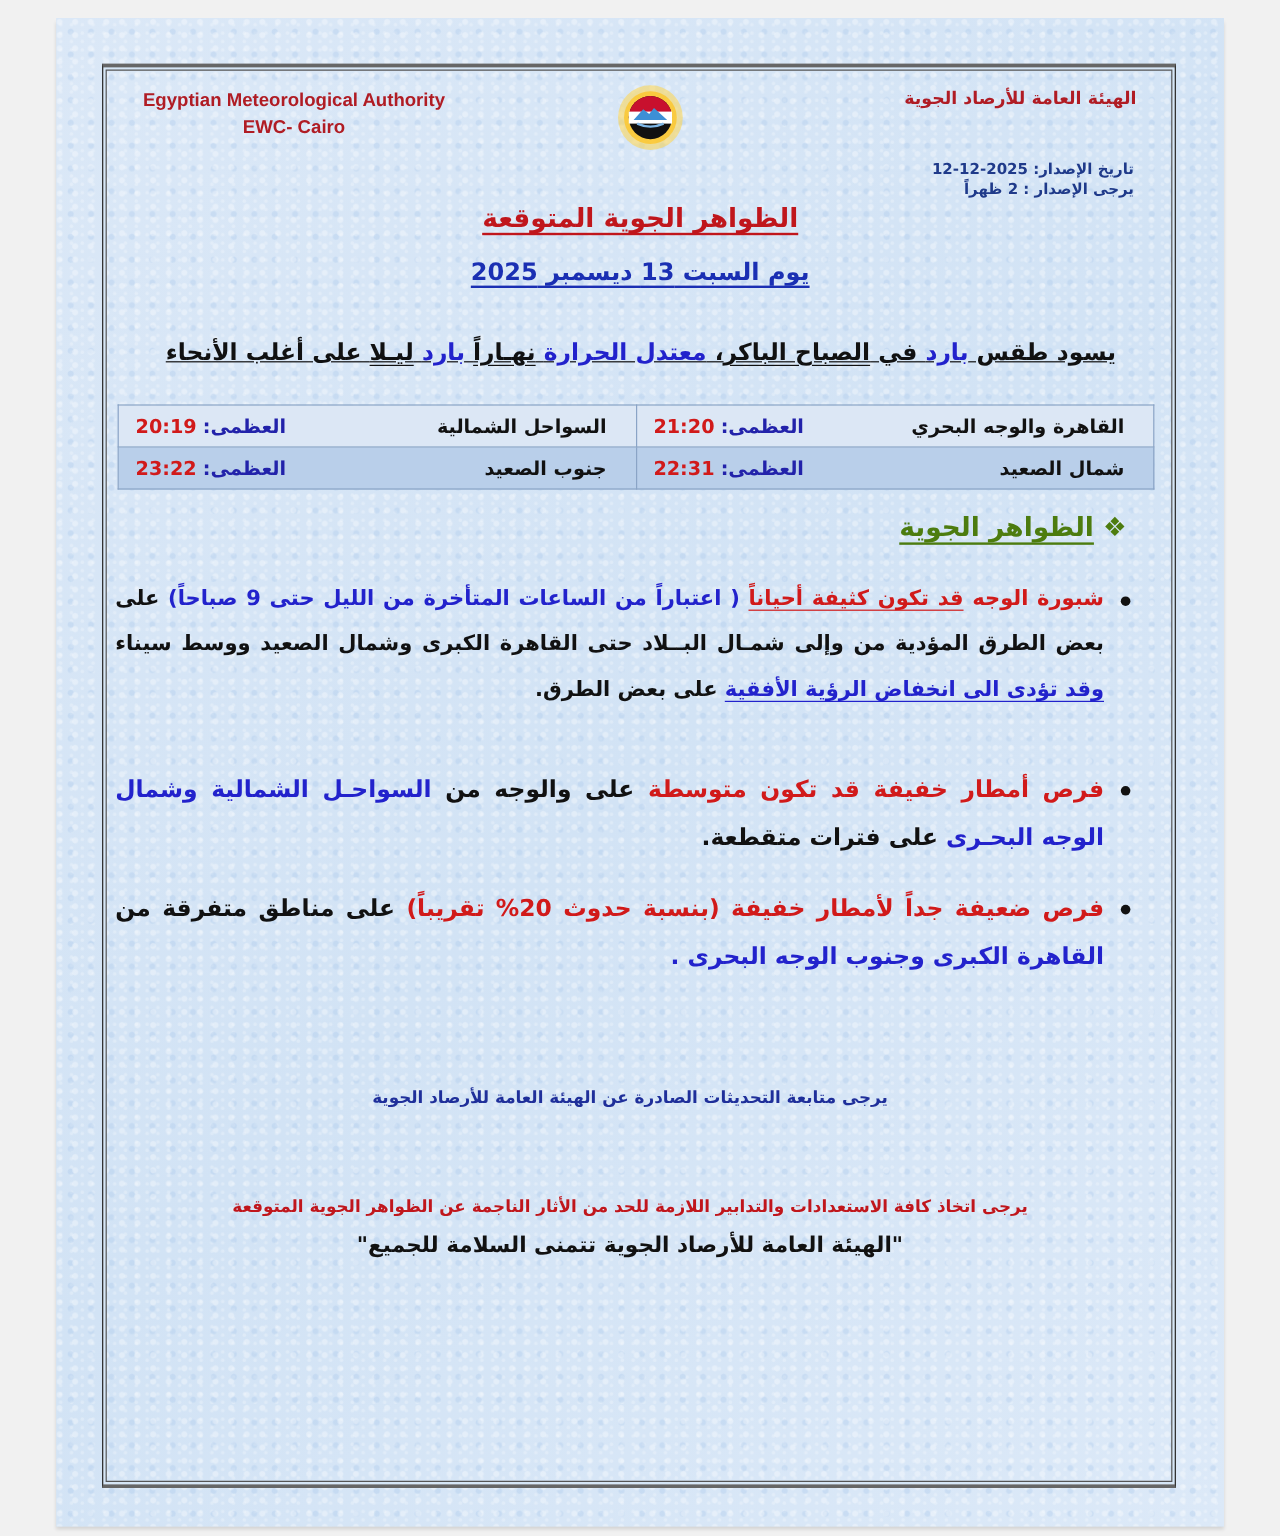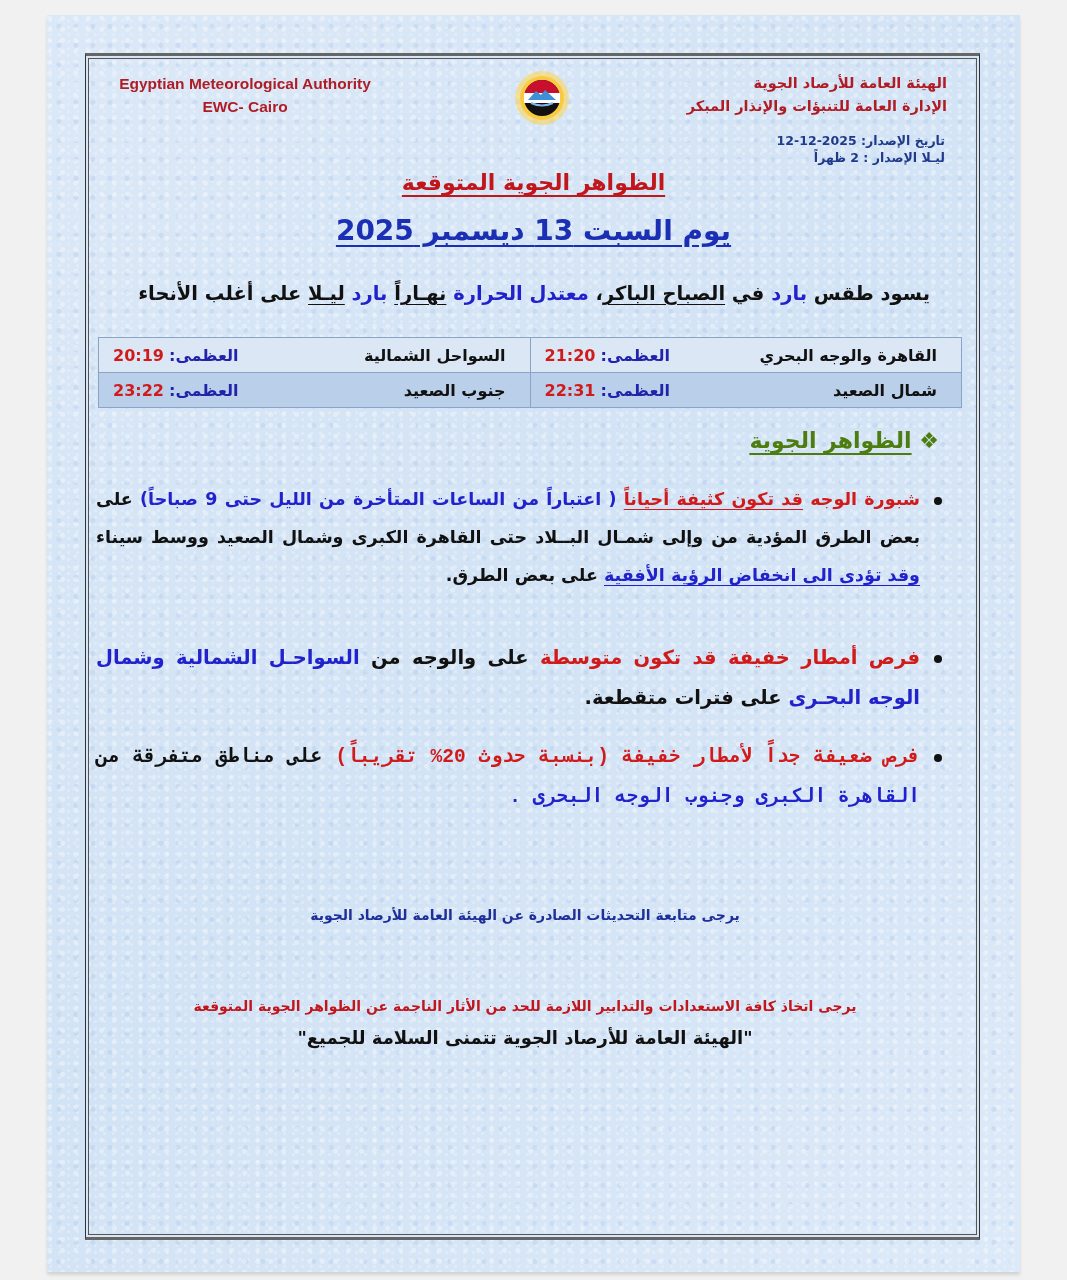--- a/index.html
+++ b/index.html
@@ -72,27 +72,28 @@
   .title {
     position: absolute;
     left: 0; width: 1067px;
     text-align: center;
     direction: rtl;
     font-weight: bold;
     text-decoration: underline;
     text-underline-offset: 5px;
   }
   .title.t1 { top: 170px; color: #c0161c; font-size: 22px; }
-  .title.t2 { top: 214px; color: #1a2fb3; font-size: 28px; }
+  .title.t2 { top: 214px; color: #1a2fb3; font-size: 20px; }
   .summary {
     position: absolute;
     left: 100px; width: 830px; top: 282px;
     direction: rtl; text-align: right;
     font-weight: bold; font-size: 19.5px;
     color: #111;
+    text-decoration: underline;
   }
   .blue { color: #2222cc; }
   .red { color: #d11a1a; }
   .ul { text-decoration: underline; text-underline-offset: 4px; }
 
   table.temps {
     position: absolute;
     left: 98px; top: 337px;
     width: 864px;
     border-collapse: collapse;
@@ -133,21 +134,21 @@
   }
   .bullet { position: relative; padding-right: 26px; }
   .bullet::before {
     content: "";
     position: absolute; right: 4px; top: 17px;
     width: 8px; height: 8px; border-radius: 50%;
     background: #111;
   }
   .b1 { top: 480px; font-size: 17.5px; line-height: 38px; }
   .b2 { top: 638px; font-size: 19.5px; line-height: 40px; }
-  .b3 { top: 737px; font-size: 19.5px; line-height: 40px; font-family: Liberation Mono, monospace; }
+  .b3 { top: 737px; font-size: 19.5px; line-height: 40px; }
 
   .note {
     position: absolute;
     left: 110px; width: 830px;
     direction: rtl; text-align: center;
     font-weight: bold;
   }
   .note.n1 { top: 900px; color: #1f2f9a; font-size: 14px; line-height: 30px; }
   .note.n2 { top: 998px; color: #c0161c; font-size: 14px; }
   .note.n3 { top: 1027px; color: #111; font-size: 18px; }
@@ -168,30 +169,29 @@
   <circle cx="28" cy="28" r="22" fill="#ffc21a" opacity="0.7"></circle>
   <circle cx="28" cy="28" r="18" fill="#111"></circle>
   <path d="M10,28 A18,18 0 0 1 46,28 Z" fill="#c8102e"></path>
   <rect x="10" y="23" width="36" height="10" fill="#fff"></rect>
   <path d="M14,30 L22,21 L27,25 L31,20 L42,30 Z" fill="#3d8fd6"></path>
   <path d="M17,33 Q28,38 39,33" stroke="#7fb8e8" stroke-width="2" fill="none"></path>
 </svg>
 
 <div class="rtl-header">
   <div>الهيئة العامة للأرصاد الجوية</div>
-  <div>الإدارة العامة للتنبؤات والإنذار المبكر</div>
 </div>
 
 <div class="issue-info">
   <div>
     <span>تاريخ الإصدار:</span>
     <span>2025-12-12</span>
   </div>
   <div>
-    <span>ليـلا الإصدار :</span>
+    <span>يرجى الإصدار :</span>
     <span>2 ظهراً</span>
   </div>
 </div>
 
 <div class="title t1">الظواهر الجوية المتوقعة</div>
 <div class="title t2">يوم السبت 13 ديسمبر 2025</div>
 
 <div class="summary">
   <span>يسود طقس </span><span class="blue">بارد</span><span> في </span><span class="ul">الصباح الباكر</span><span>، </span><span class="blue">معتدل الحرارة</span><span> </span><span class="ul">نهـاراً</span><span> </span><span class="blue">بارد</span><span> </span><span class="ul">ليـلا</span><span> على أغلب الأنحاء</span>
 </div>

